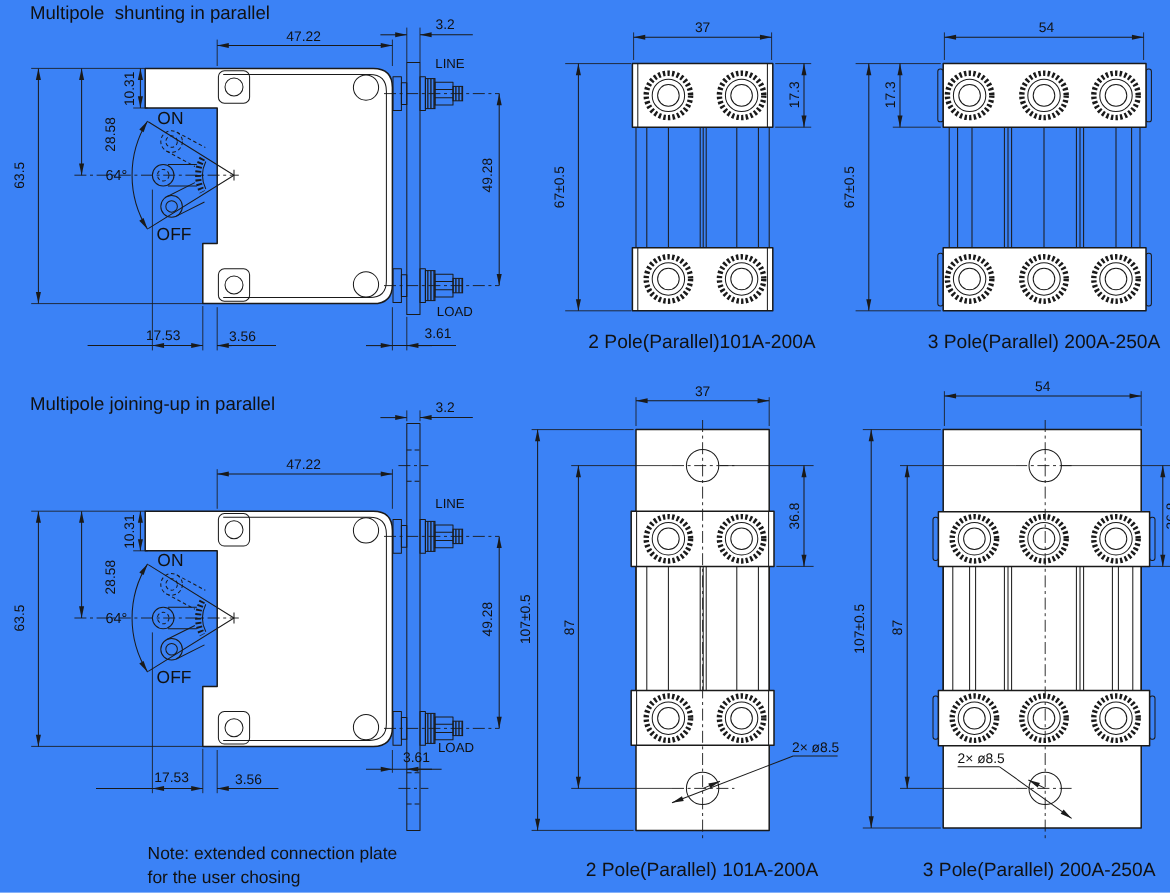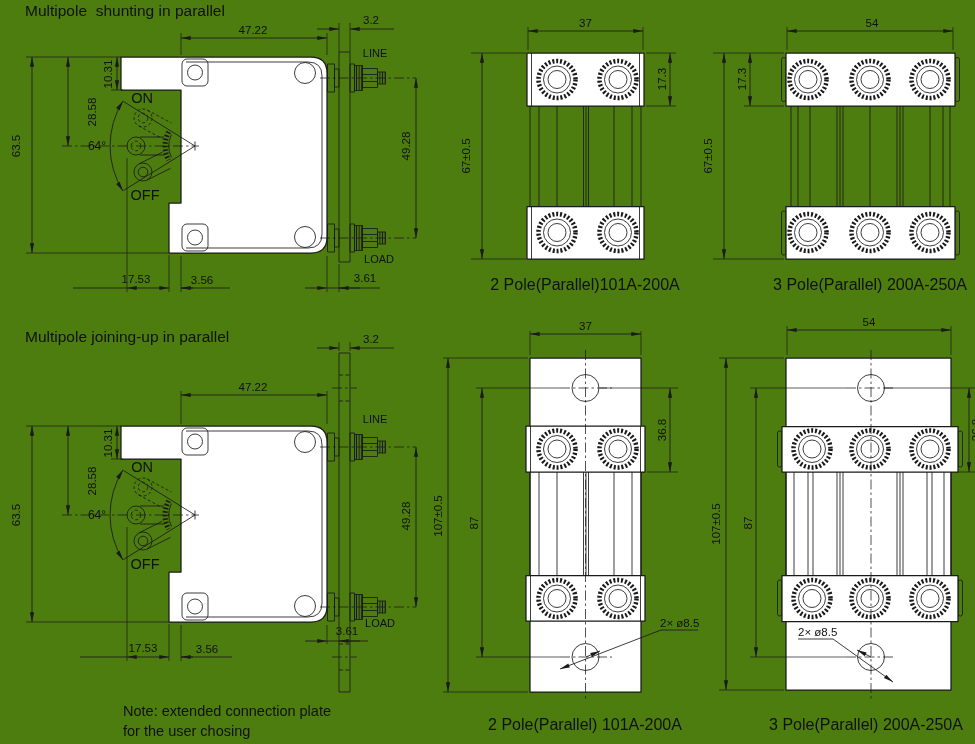--- a/index.html
+++ b/index.html
@@ -1,16 +1,16 @@
 <!DOCTYPE html>
 <html><head>
 <meta charset="utf-8">
 <style>
   html,body { margin:0; padding:0; background:#fff; }
-  .stage { width:975px; height:744px; position:relative; background:#4d7c0f; overflow:hidden; }
+  .stage { width:975px; height:744px; position:relative; background:#3b82f6; overflow:hidden; }
   svg text { font-family:"Liberation Sans","DejaVu Sans",sans-serif; fill:#111; white-space:pre; }
   .t11  { font-size:11.5px; }
   .t10  { font-size:11px; }
   .t12  { font-size:12px; }
   .t14  { font-size:14.5px; }
   .t15  { font-size:15.5px; }
   .t16  { font-size:16px; }
   .mid  { text-anchor:middle; }
   .ln   { fill:none; stroke:#1a1a1a; stroke-width:1.25; stroke-linejoin:round; }
   .wf   { fill:#fff; }

